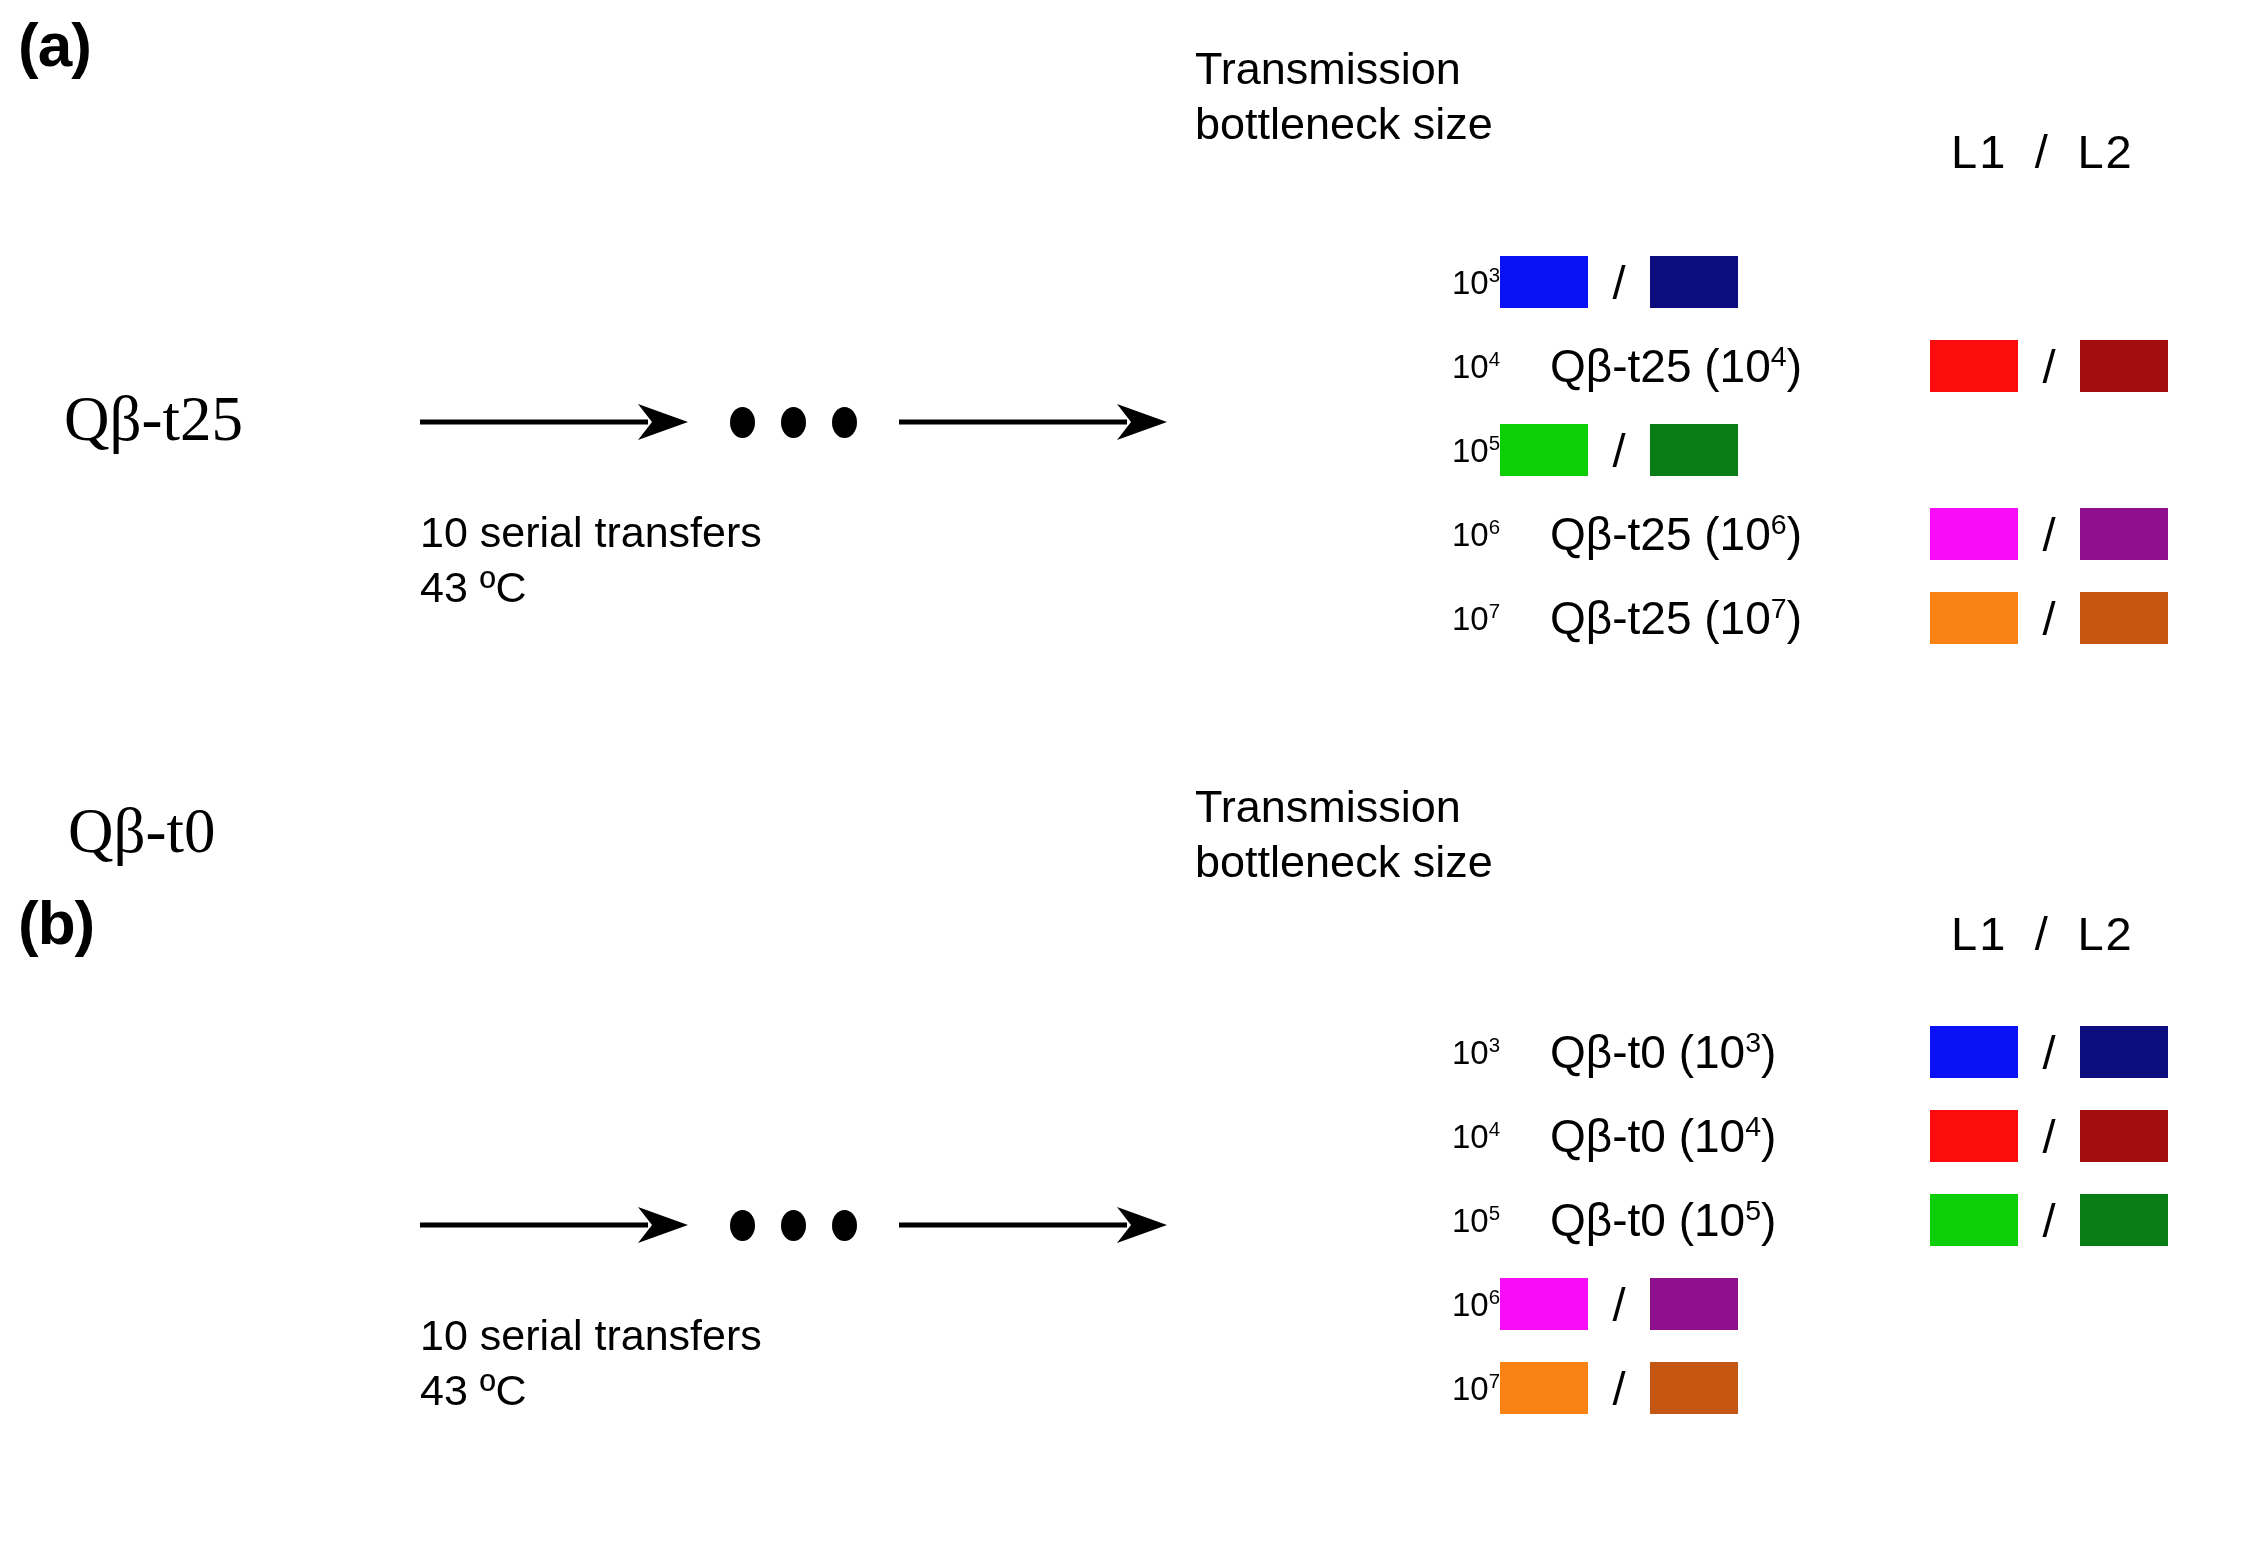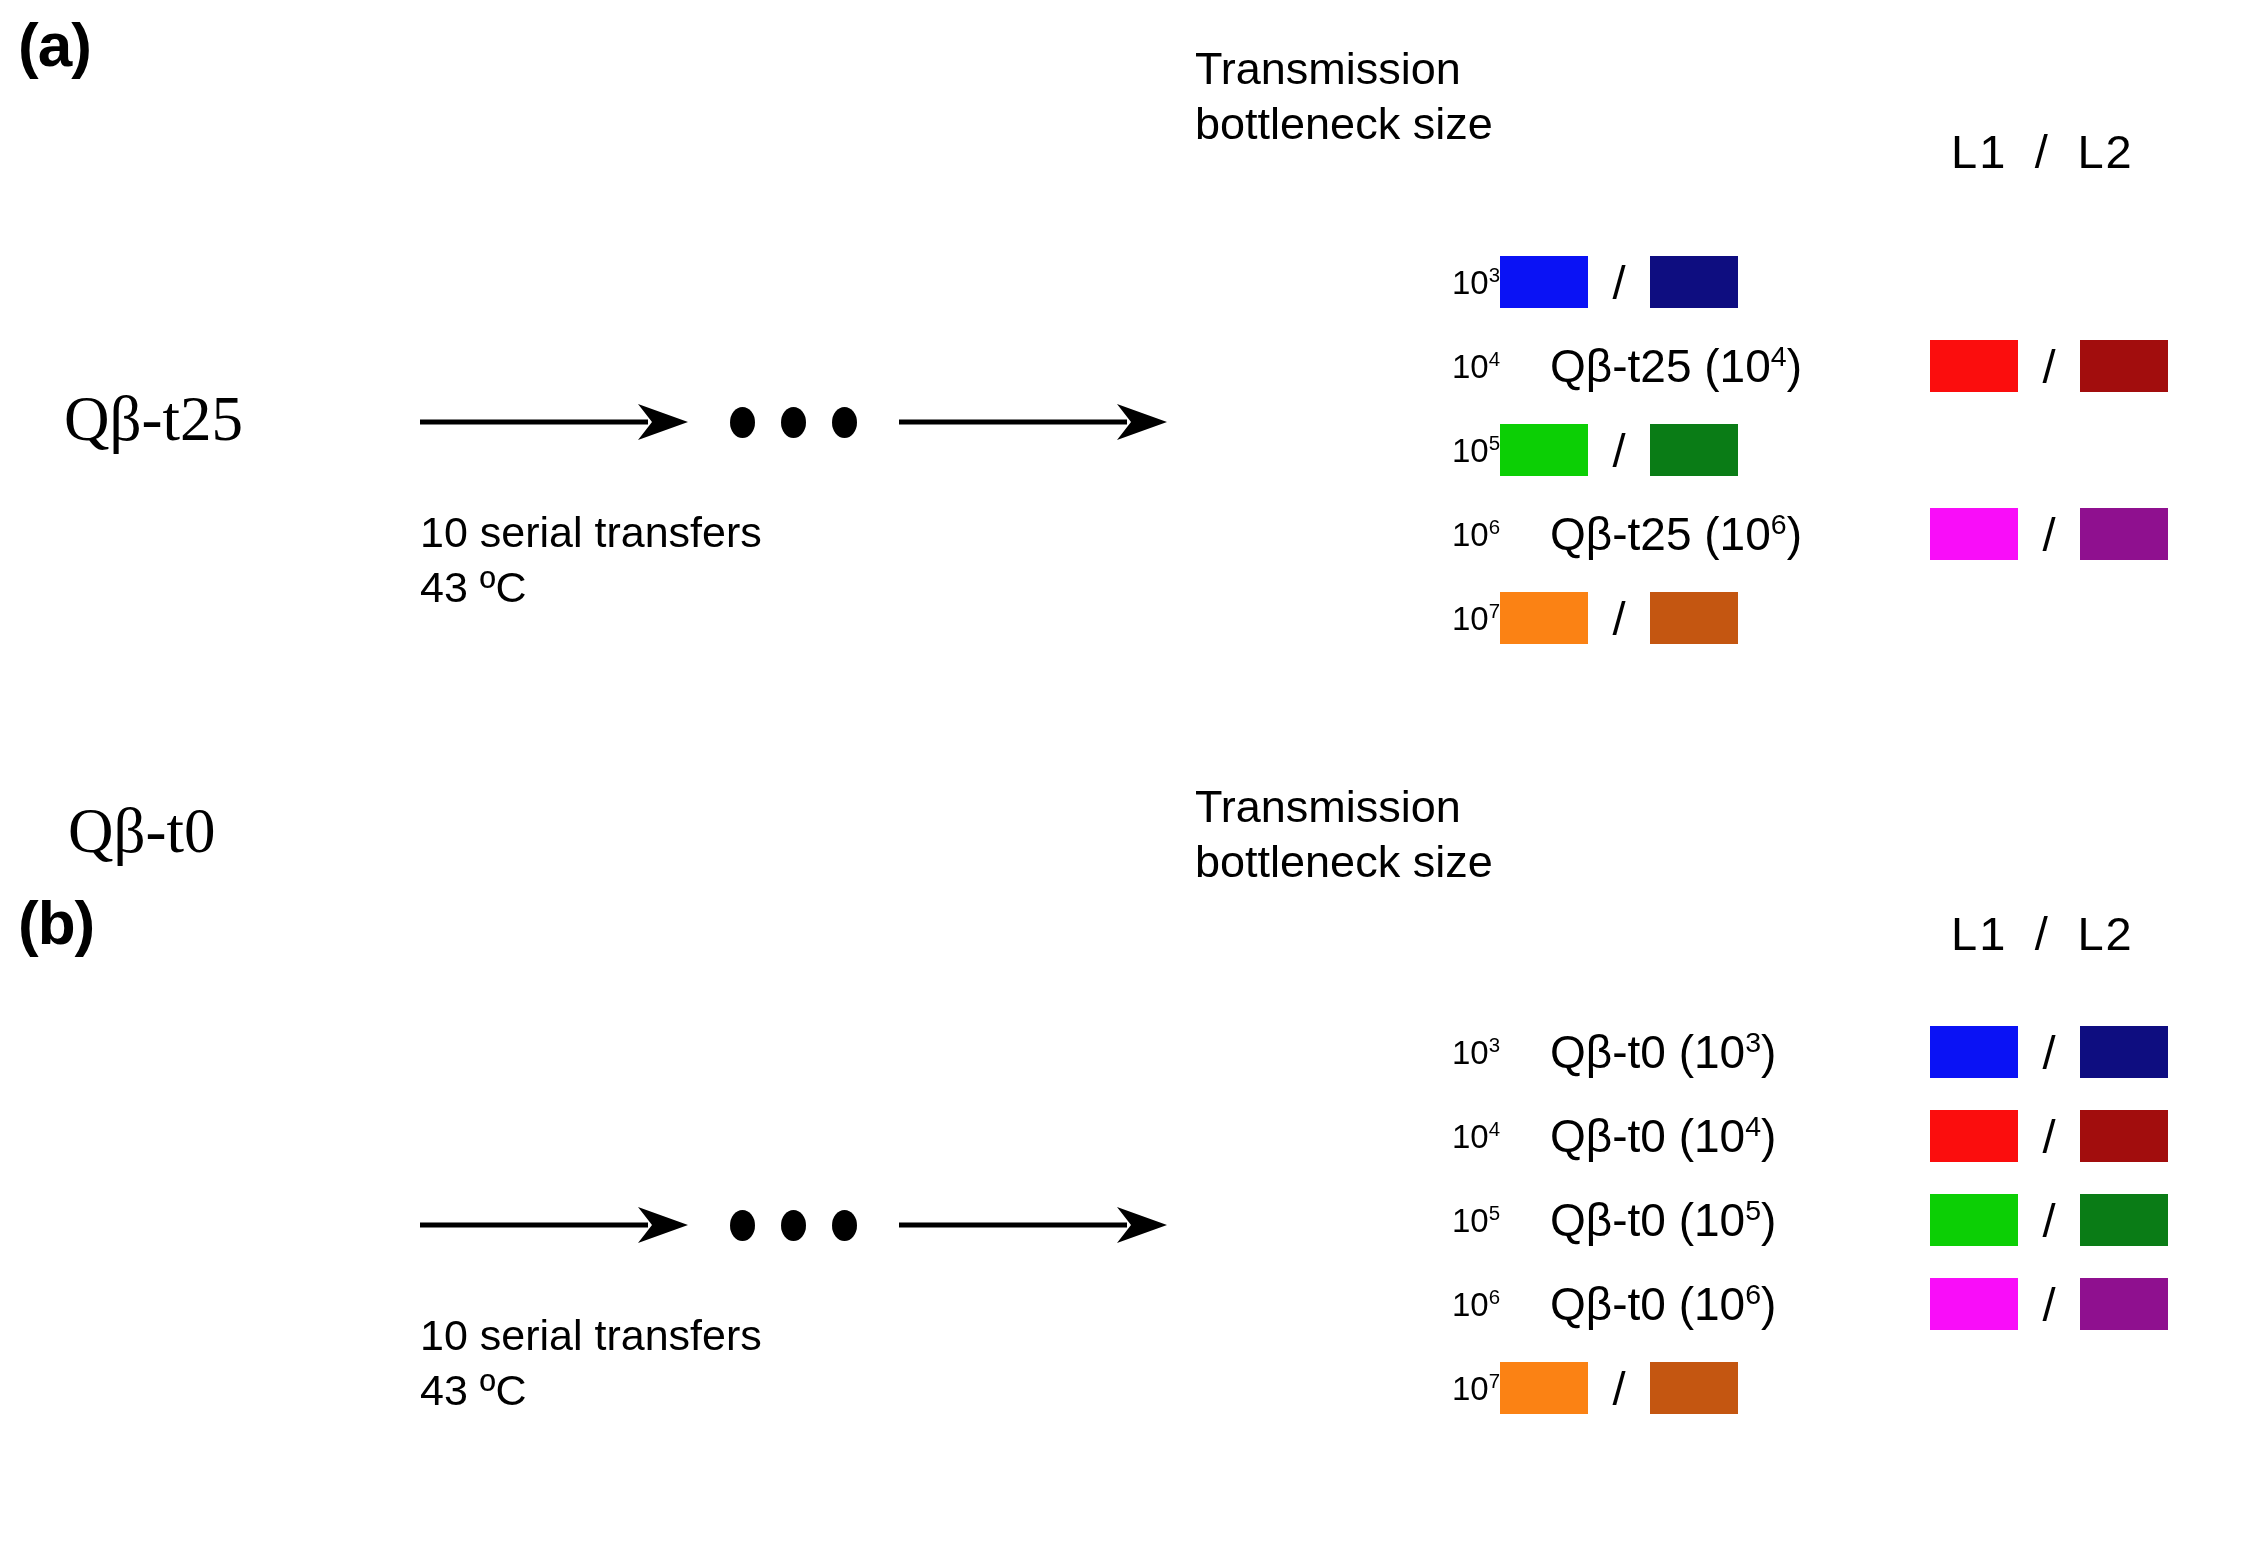--- a/index.html
+++ b/index.html
@@ -208,20 +208,21 @@
         <div class="col-label"><span>Qβ-t25 (10</span><sup>6</sup><span>)</span></div>
         <div class="col-swatches">
           <div class="swatch" style="background: rgb(249, 13, 249);"></div>
           <div class="slash">/</div>
           <div class="swatch" style="background: rgb(143, 16, 143);"></div>
         </div>
       </div>
 
       <div class="legend-row">
         <div class="col-exp"><span>10</span><sup>7</sup></div>
+        <div class="col-label"><span>Qβ-t25 (10</span><sup>7</sup><span>)</span></div>
         <div class="col-swatches">
           <div class="swatch" style="background: rgb(251, 130, 20);"></div>
           <div class="slash">/</div>
           <div class="swatch" style="background: rgb(196, 86, 17);"></div>
         </div>
       </div>
 
     </div>
   </div>
 </div>
@@ -293,21 +294,20 @@
         <div class="col-label"><span>Qβ-t0 (10</span><sup>5</sup><span>)</span></div>
         <div class="col-swatches">
           <div class="swatch" style="background: rgb(12, 207, 5);"></div>
           <div class="slash">/</div>
           <div class="swatch" style="background: rgb(10, 124, 22);"></div>
         </div>
       </div>
 
       <div class="legend-row">
         <div class="col-exp"><span>10</span><sup>6</sup></div>
-        <div class="col-label"><span>Qβ-t0 (10</span><sup>6</sup><span>)</span></div>
         <div class="col-swatches">
           <div class="swatch" style="background: rgb(249, 13, 249);"></div>
           <div class="slash">/</div>
           <div class="swatch" style="background: rgb(143, 16, 143);"></div>
         </div>
       </div>
 
       <div class="legend-row">
         <div class="col-exp"><span>10</span><sup>7</sup></div>
         <div class="col-swatches">

